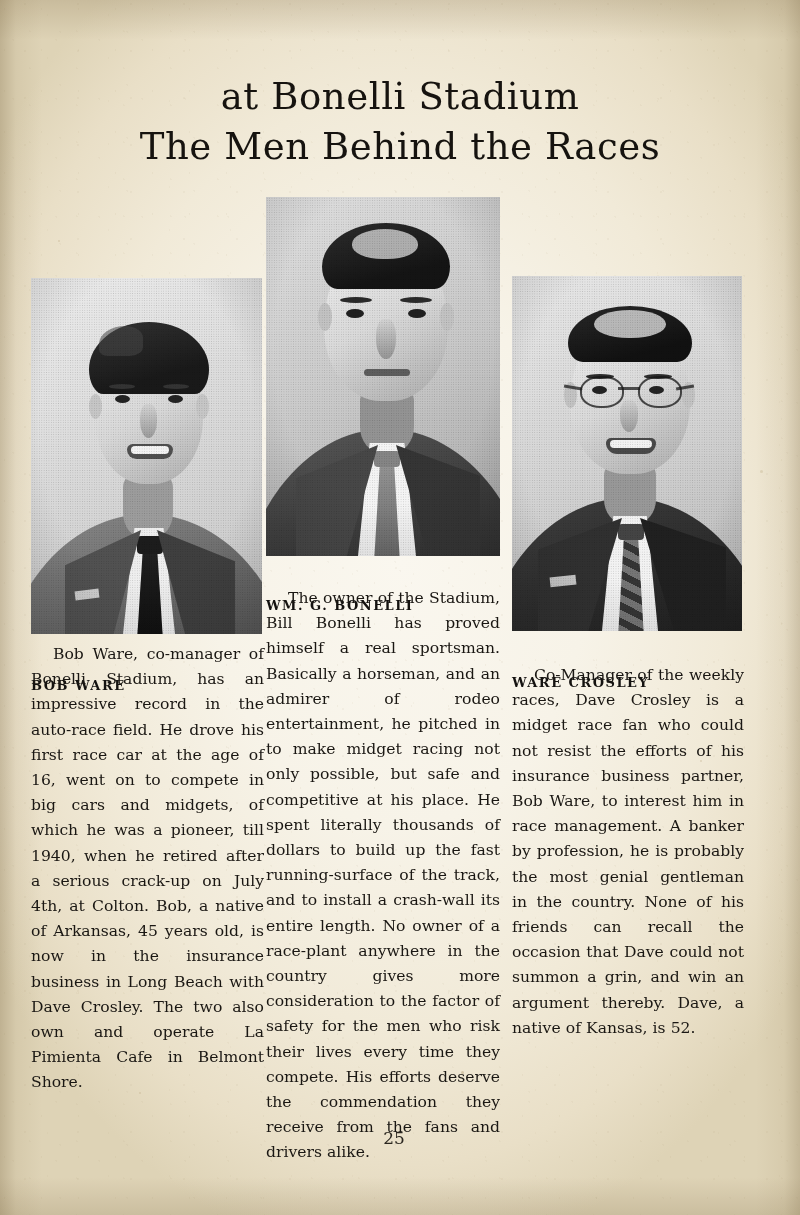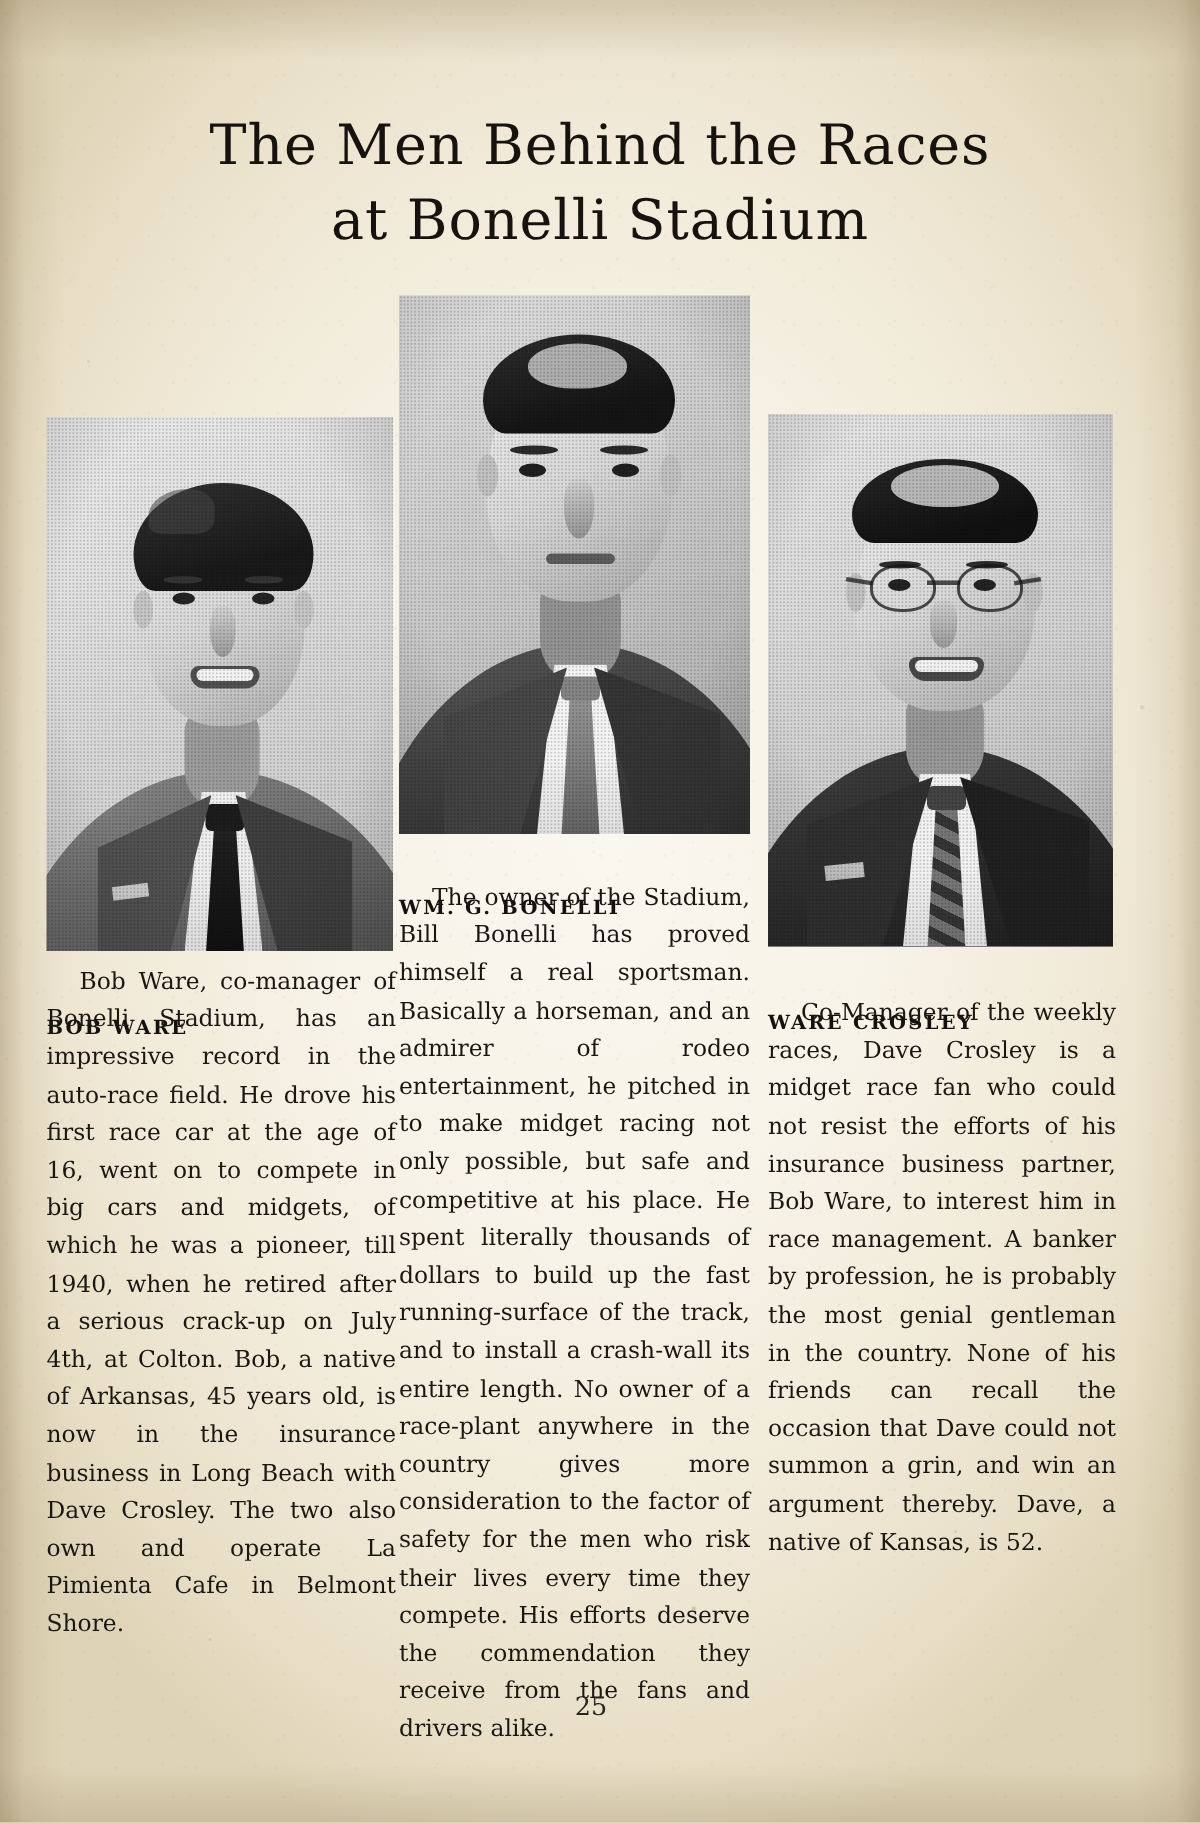--- a/index.html
+++ b/index.html
@@ -153,22 +153,22 @@
 
   .specks { position:absolute; inset:0; pointer-events:none; }
   .speck { position:absolute; background:#b9a67e; border-radius:50%; opacity:.5; }
 </style>
 </head>
 <body>
 
 <div class="page">
 
   <div class="title-block">
+    <div class="title-line">at Bonelli Stadium</div>
     <div class="title-line">The Men Behind the Races</div>
-    <div class="title-line">at Bonelli Stadium</div>
   </div>
 
   <div class="photo" style="left:31px; top:278px; width:231px; height:356px;">
     <div class="inner">
       <div class="bg" style="background:linear-gradient(155deg,#e9e7e0 0%,#d9d7cf 45%,#c6c4bb 100%);"></div>
 
       <div class="shoulder" style="left:-34px; top:236px; width:300px; height:190px; background:linear-gradient(160deg,#8e8b81 0%,#6d6a61 48%,#4c4a43 100%);"></div>
 
       <div class="neck" style="left:92px; top:196px; width:50px; height:64px; background:#a59a8a;"></div>
 

